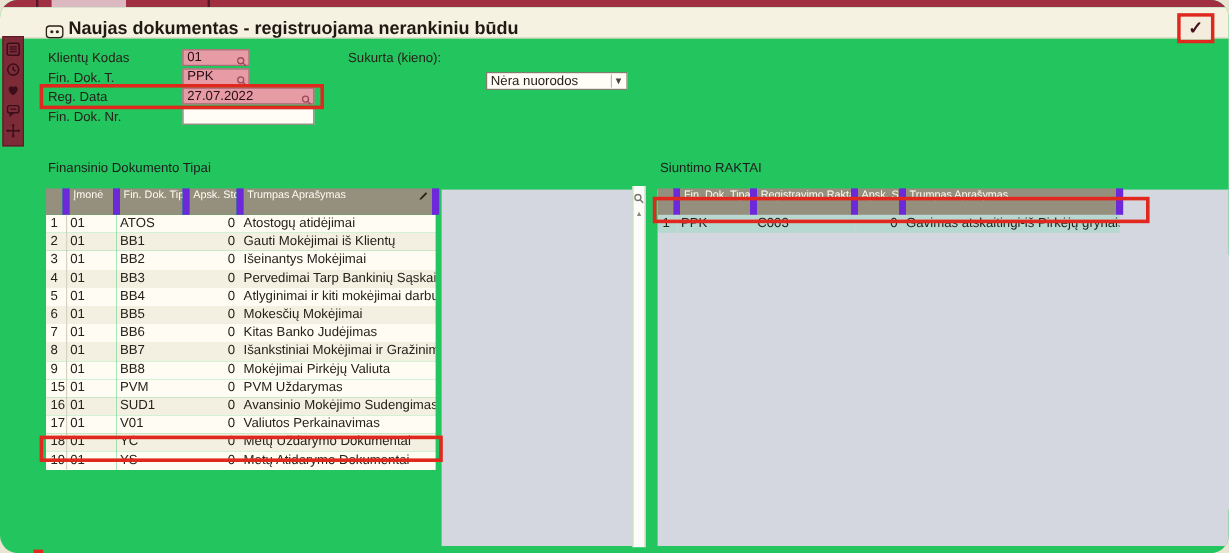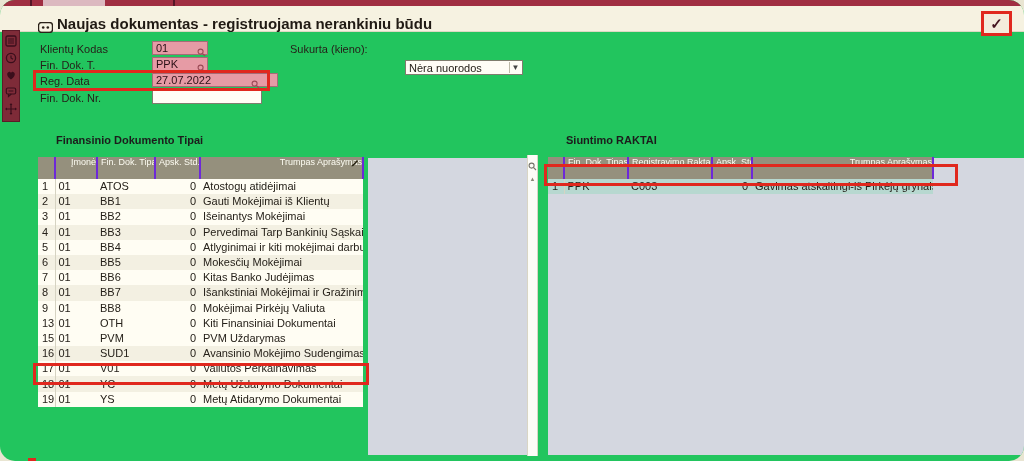--- a/index.html
+++ b/index.html
@@ -29,26 +29,26 @@
   
   .flabel { position:absolute; font-size:11px; color:#26211a; }
   .fin { position:absolute; height:14px; font-size:11px; font-family:"Liberation Sans",sans-serif; color:#2a1016; padding:0 12px 0 3px; }
   .fin.pink { background:#e69ba5; border:1px solid #a56c76; }
   .fin.white { background:#fffdf6; border:1px solid #7f7d6e; padding-right:3px; }
   .mag { position:absolute; top:2px; }
   .selectbox { position:absolute; left:405px; top:42px; width:118px; height:15px; background:#fffdf6; border:1px solid #7f7d6e; font-size:11px; color:#26211a; padding:1px 16px 0 3px; cursor:pointer;margin-top:18px; }
   .selectbox .arr { position:absolute; right:1px; top:1px; width:12px; height:11px; font-size:8px; color:#444; text-align:center; line-height:11px; border-left:1px solid #bdbaa9; }
 
   
-  .sect { position:absolute; font-size:11px; font-weight:bold; color:#1c1c1c;margin-left:16px; }
+  .sect { position:absolute; font-size:11px; font-weight:normal; color:#1c1c1c; }
 
   
   .lav { position:absolute; background:#d4d7e0; }
   table.grid { position:absolute; border-collapse:collapse; table-layout:fixed; }
-  table.grid th { height:12px; background:#95907d; color:#fdfcf2; font-size:9px; font-weight:normal; text-align:right; padding:0 0 12px 3px; border-right:2px solid #6d28d9; overflow:hidden; white-space:nowrap; position:relative; }
+  table.grid th { height:12px; background:#95907d; color:#fdfcf2; font-size:9px; font-weight:normal; text-align:left; padding:0 0 12px 3px; border-right:6px solid #6d28d9; overflow:hidden; white-space:nowrap; position:relative; }
   table.grid td { height:15.2px; font-size:11px; line-height:15px; color:#26211a; padding:0 0 0 3px; overflow:hidden; white-space:nowrap; }
   table.grid tr.odd td { background:#fffdf3; }
   table.grid tr.even td { background:#f3f0e2; }
   table.grid tr.sel td { background:#b7d8d0; }
   table.grid td.num { background:#eeebdc; border-right:1px solid #d6d3c2; padding-left:4px; }
   table.grid tr.sel td.num { background:#b7d8d0; }
   table.grid td.r { text-align:right; padding-right:4px; }
   .pencil { position:absolute; right:3px; top:2px; }
 
   
@@ -128,21 +128,21 @@
         <circle cx="3.6" cy="3.6" r="2.5" fill="none" stroke="#9c4a56" stroke-width="1.1"></circle>
         <path d="M5.6 5.6L8 8" stroke="#9c4a56" stroke-width="1.1"></path>
       </svg></span>
 
   <input class="fin pink" style="left: 152px; top: 57px; width: 56px;" readonly="" value="PPK">
   <span class="mag" style="left:197px; top:59px"><svg width="9" height="9" viewBox="0 0 9 9">
         <circle cx="3.6" cy="3.6" r="2.5" fill="none" stroke="#9c4a56" stroke-width="1.1"></circle>
         <path d="M5.6 5.6L8 8" stroke="#9c4a56" stroke-width="1.1"></path>
       </svg></span>
 
-  <input class="fin pink" style="left: 152px; top: 73px; width: 126px;" readonly="" value="27.07.2022">
+  <input class="fin pink" style="left: 152px; top: 73px; width: 110px;" readonly="" value="27.07.2022">
   <span class="mag" style="left:251px; top:75px"><svg width="9" height="9" viewBox="0 0 9 9">
         <circle cx="3.6" cy="3.6" r="2.5" fill="none" stroke="#9c4a56" stroke-width="1.1"></circle>
         <path d="M5.6 5.6L8 8" stroke="#9c4a56" stroke-width="1.1"></path>
       </svg></span>
 
   <input class="fin white" style="left: 152px; top: 90px; width: 110px;" value="">
 
   <div class="ann" style="left:33px; top:70px; width:237px; height:21px"></div>
 
   <div class="selectbox">
@@ -233,27 +233,20 @@
           <td>Išankstiniai Mokėjimai ir Gražinimai</td>
         </tr>
         <tr class="odd">
           <td class="num">9</td>
           <td>01</td>
           <td>BB8</td>
           <td class="r">0</td>
           <td>Mokėjimai Pirkėjų Valiuta</td>
         </tr>
         <tr class="odd">
-          <td class="num">13</td>
-          <td>01</td>
-          <td>OTH</td>
-          <td class="r">0</td>
-          <td>Kiti Finansiniai Dokumentai</td>
-        </tr>
-        <tr class="odd">
           <td class="num">15</td>
           <td>01</td>
           <td>PVM</td>
           <td class="r">0</td>
           <td>PVM Uždarymas</td>
         </tr>
         <tr class="even">
           <td class="num">16</td>
           <td>01</td>
           <td>SUD1</td>

